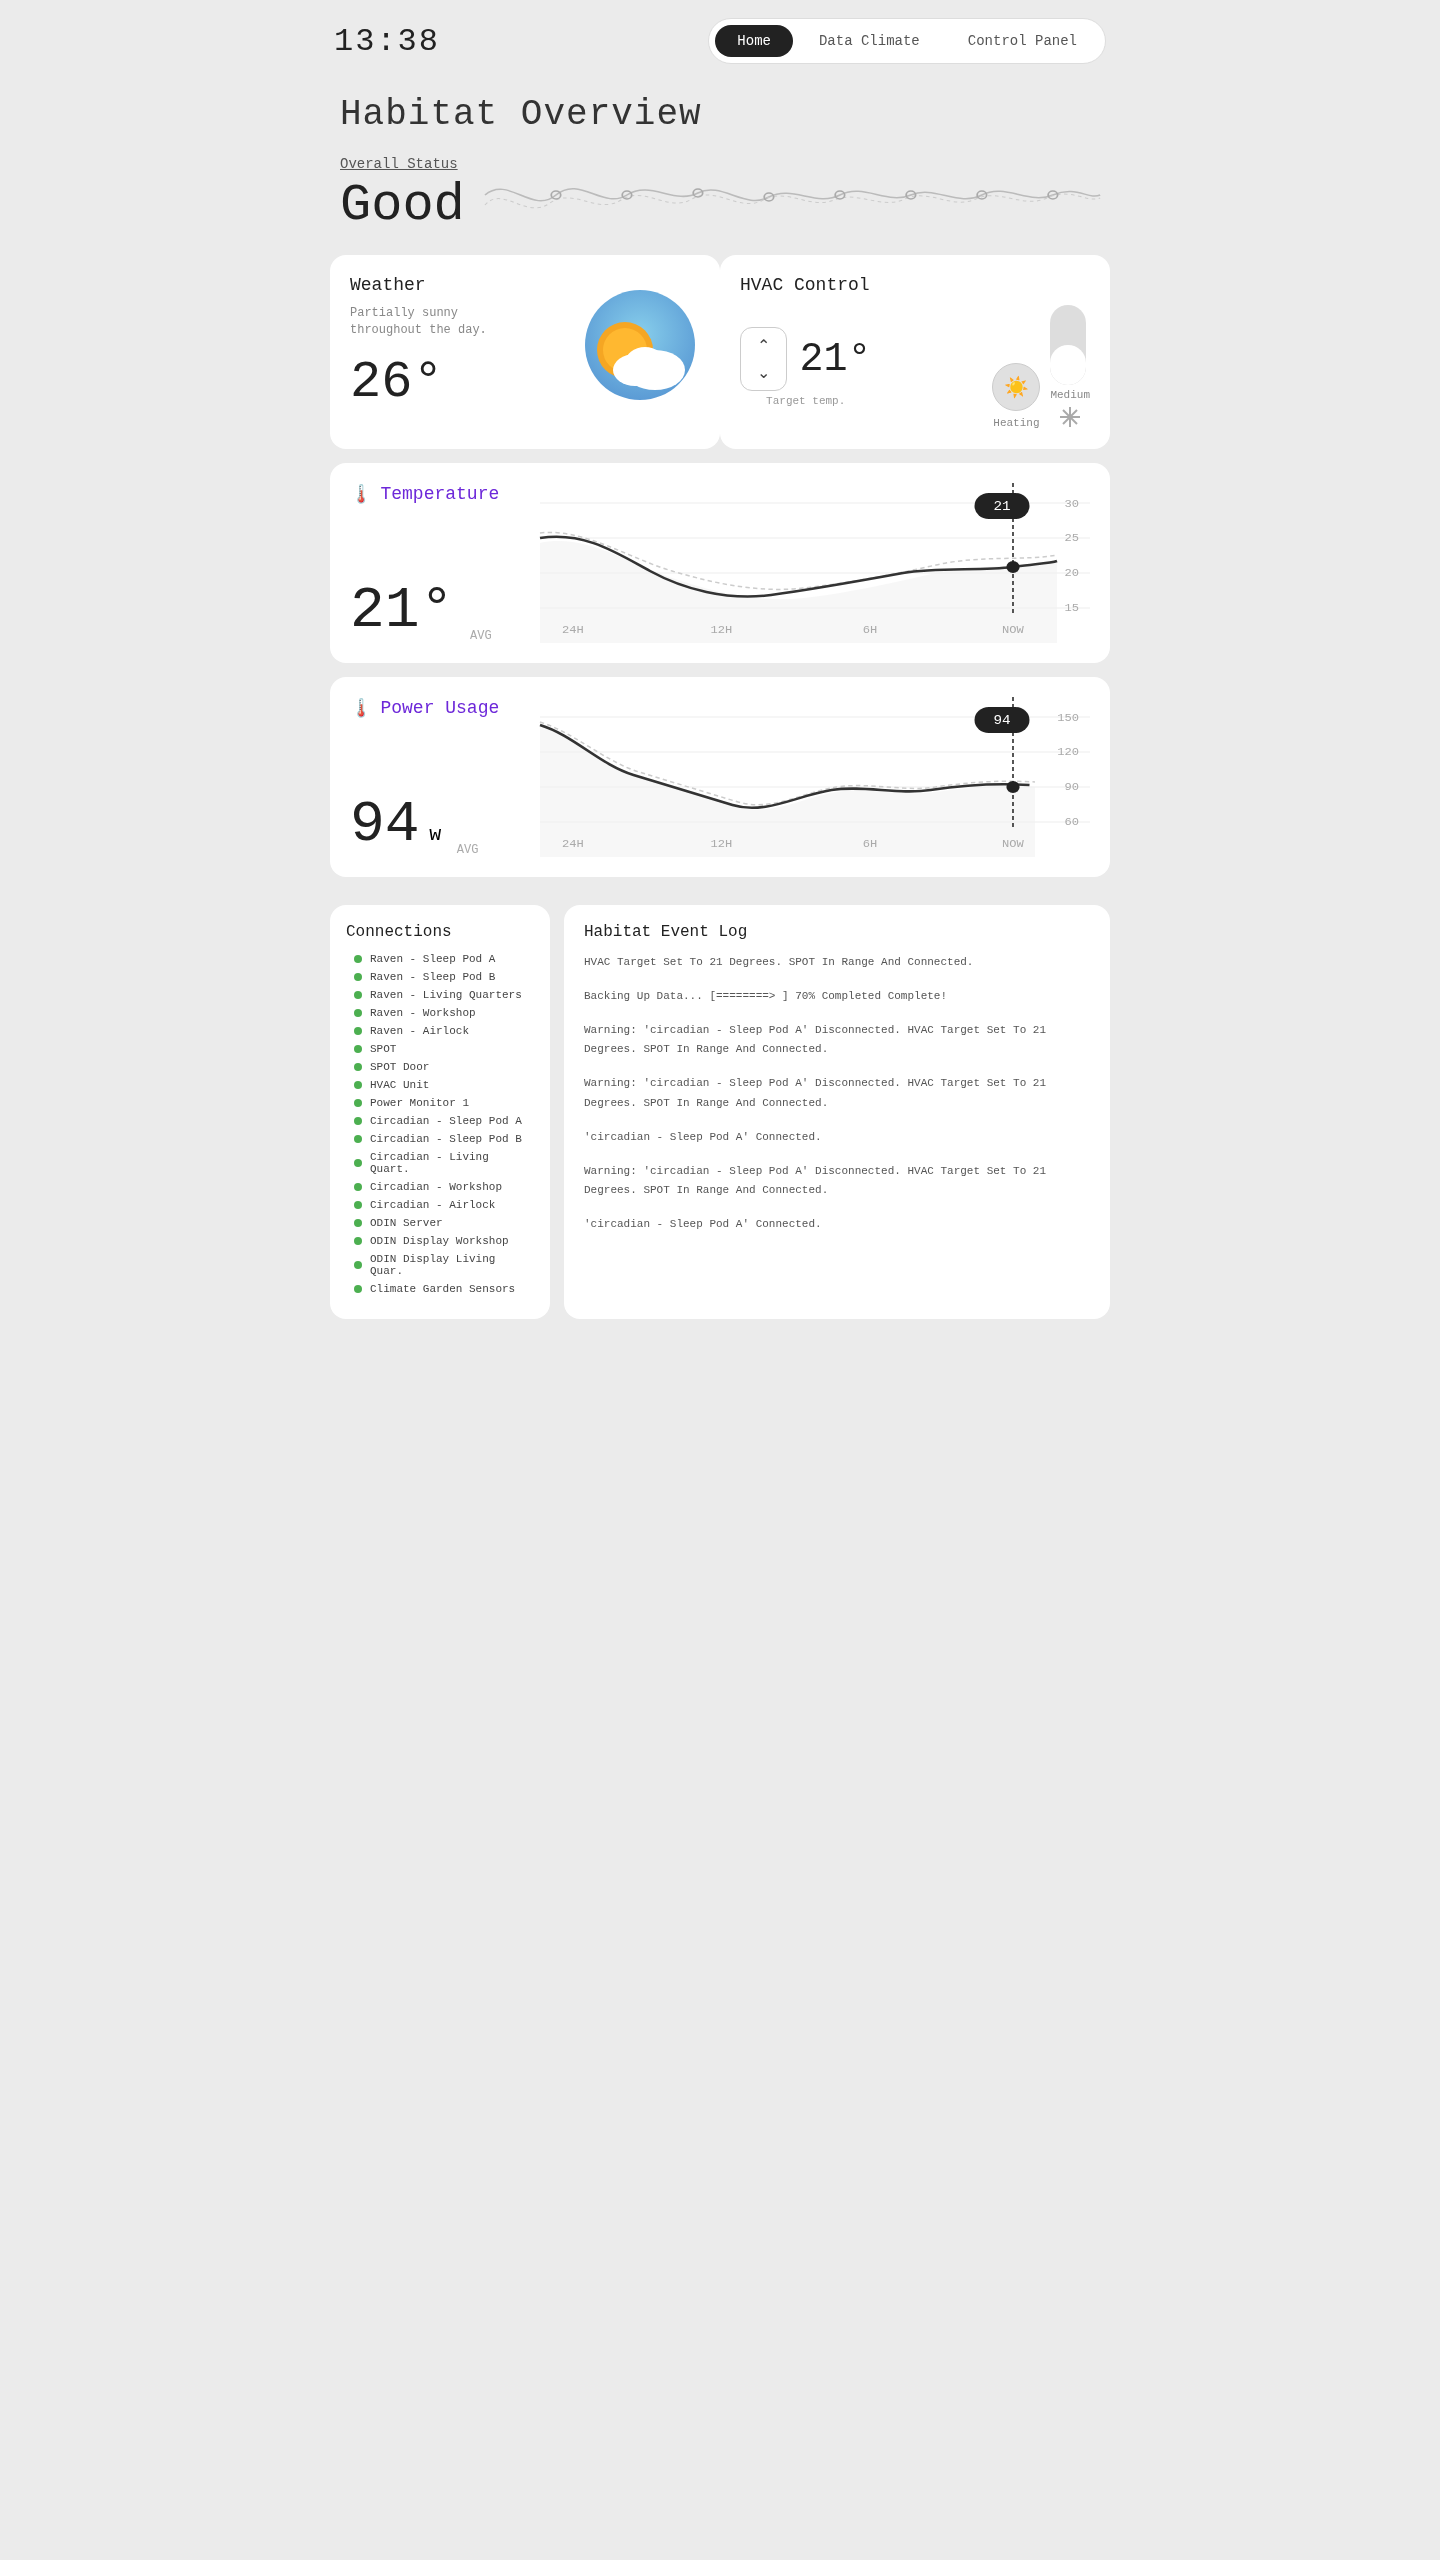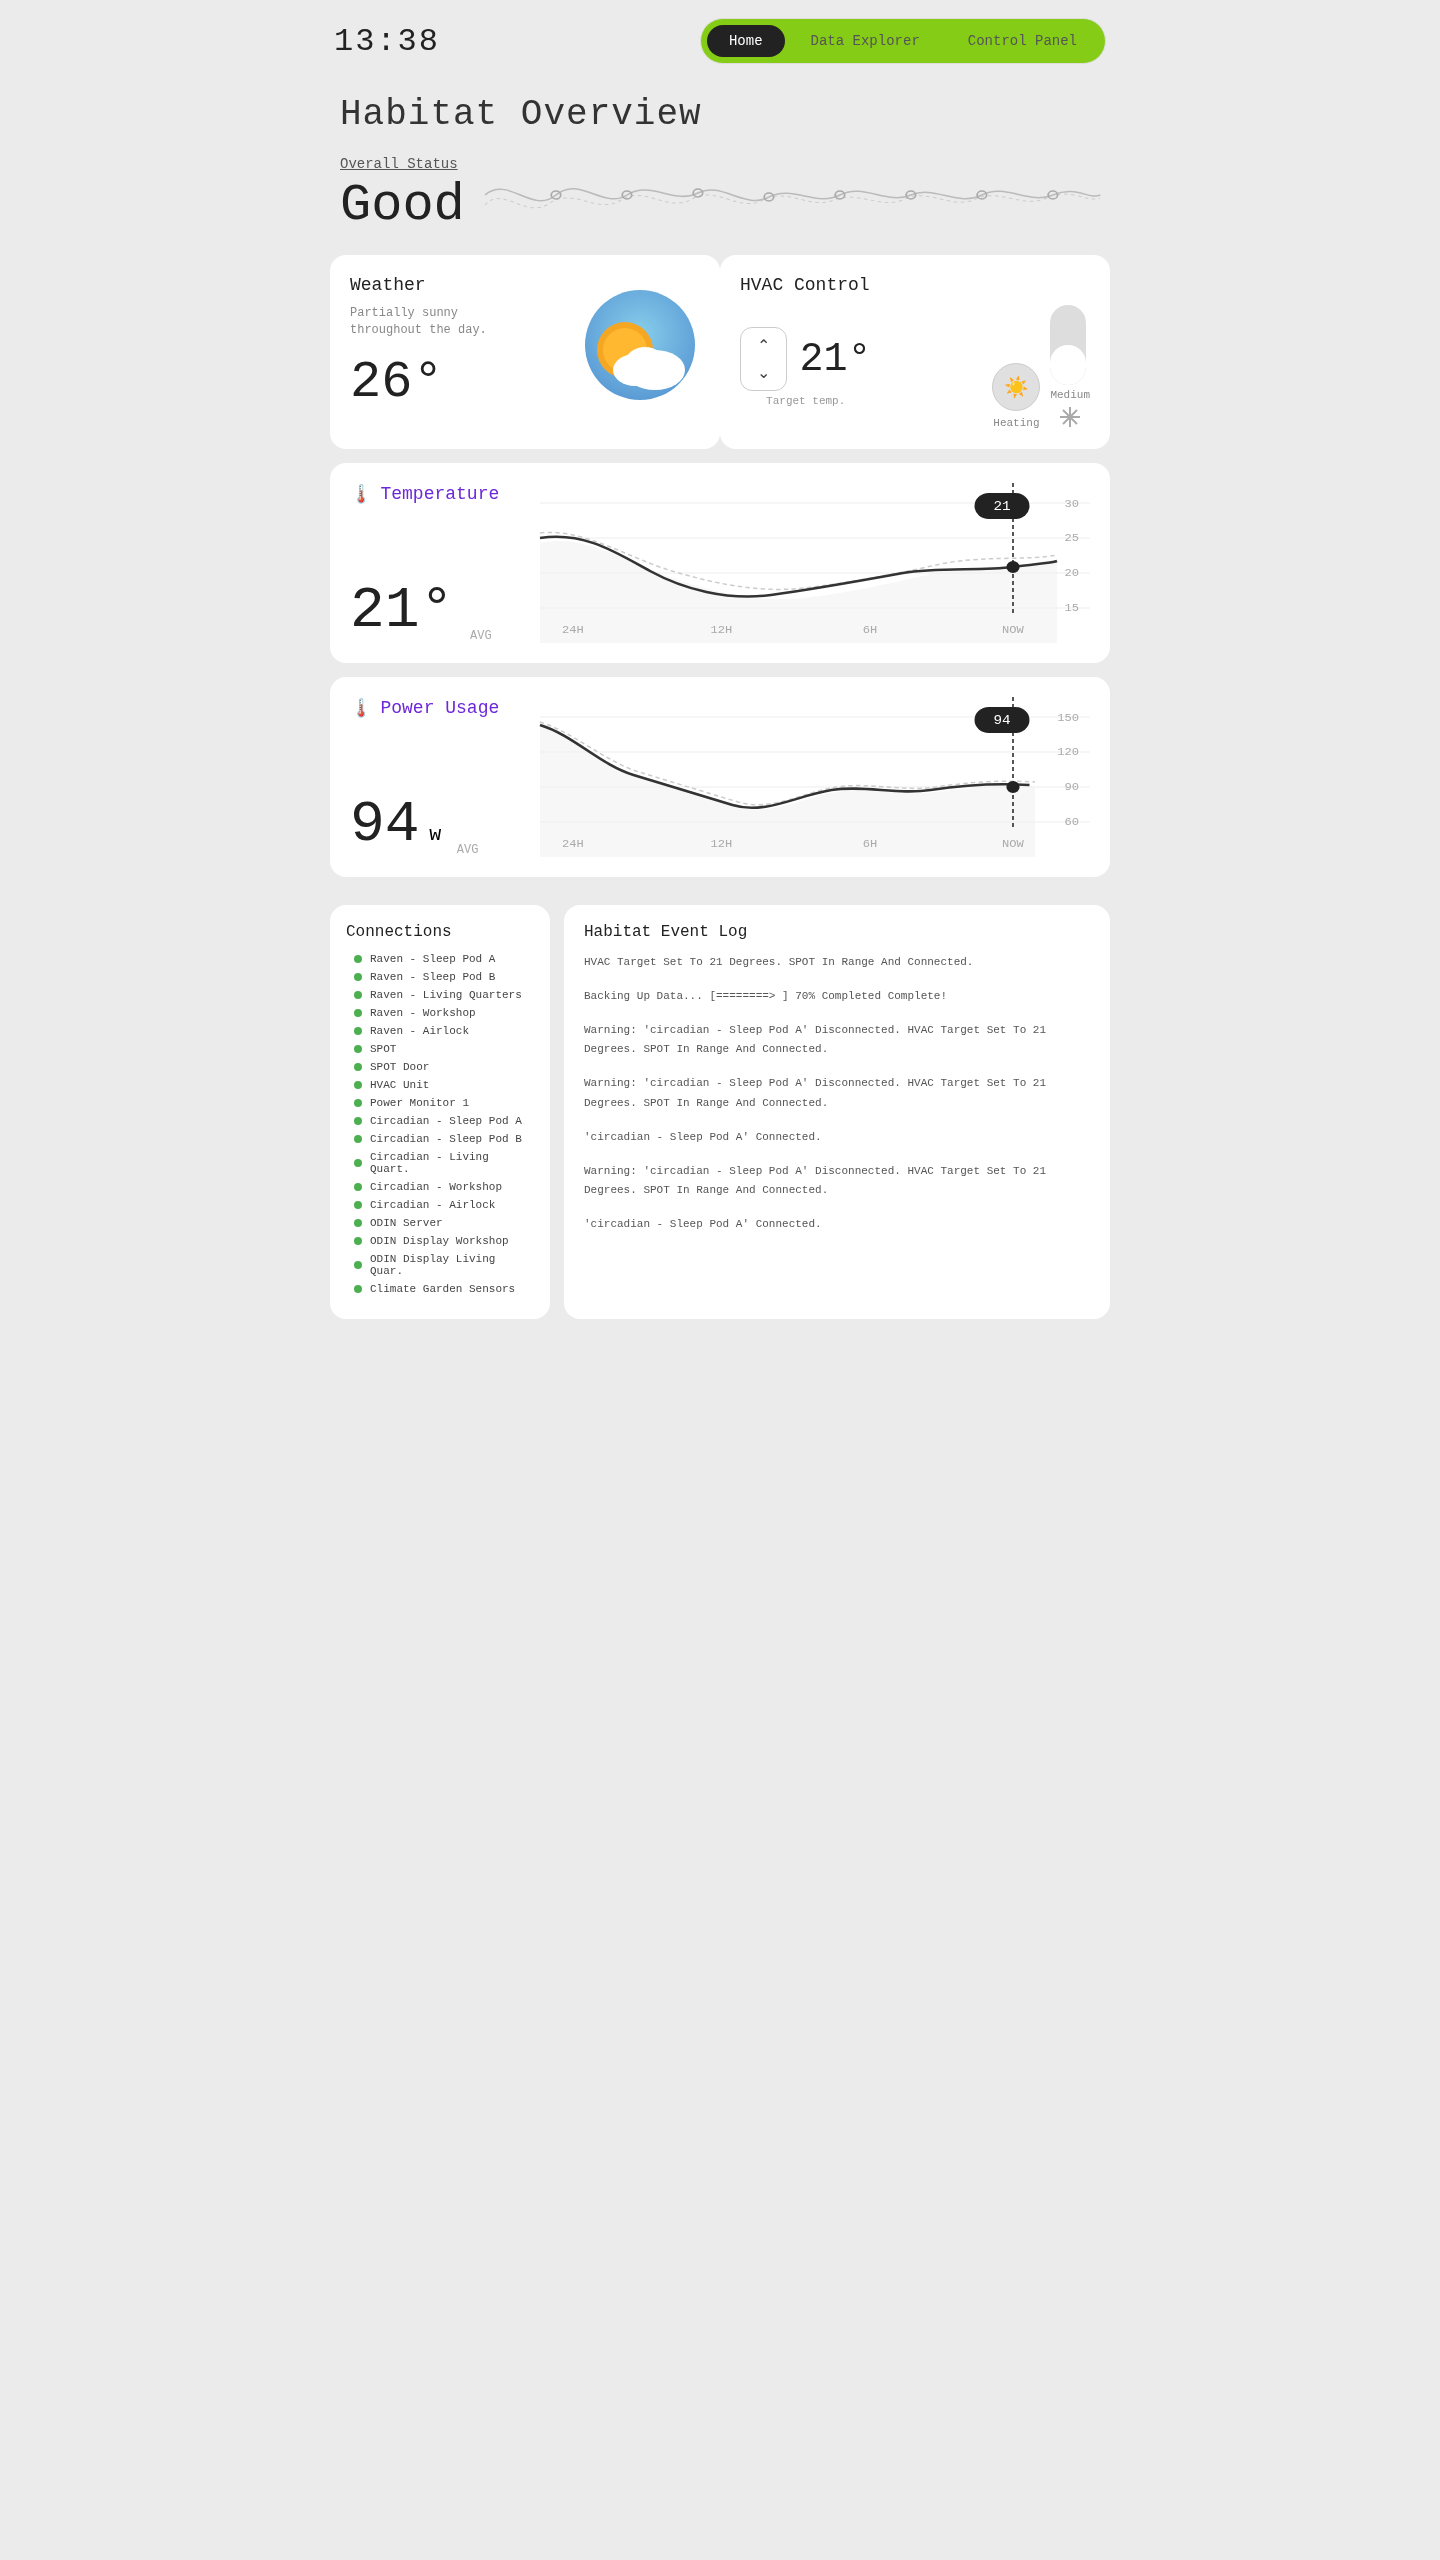--- a/index.html
+++ b/index.html
@@ -20,21 +20,21 @@
       padding: 18px 24px 10px;
     }
     .time {
       font-size: 32px;
       font-weight: 400;
       letter-spacing: 2px;
       color: #222;
     }
     .nav {
       display: flex;
-      background: #84cc16;
+      background: #ffffff;
       border-radius: 30px;
       padding: 6px;
       gap: 4px;
       border: 1px solid #ddd;
     }
     .nav-item {
       padding: 8px 22px;
       border-radius: 24px;
       font-size: 14px;
       cursor: pointer;
@@ -243,21 +243,21 @@
     
     svg { overflow: visible; }
   </style>
 </head>
 <body>
 
 <div class="top-bar">
   <div class="time">13:38</div>
   <nav class="nav">
     <div class="nav-item active">Home</div>
-    <div class="nav-item">Data Explorer</div>
+    <div class="nav-item">Data Climate</div>
     <div class="nav-item">Control Panel</div>
   </nav>
 </div>
 
 <h1 class="page-title">Habitat Overview</h1>
 
 <div class="status-section">
   <div class="status-text">
     <div class="status-label">Overall Status</div>
     <div class="status-value">Good</div>

